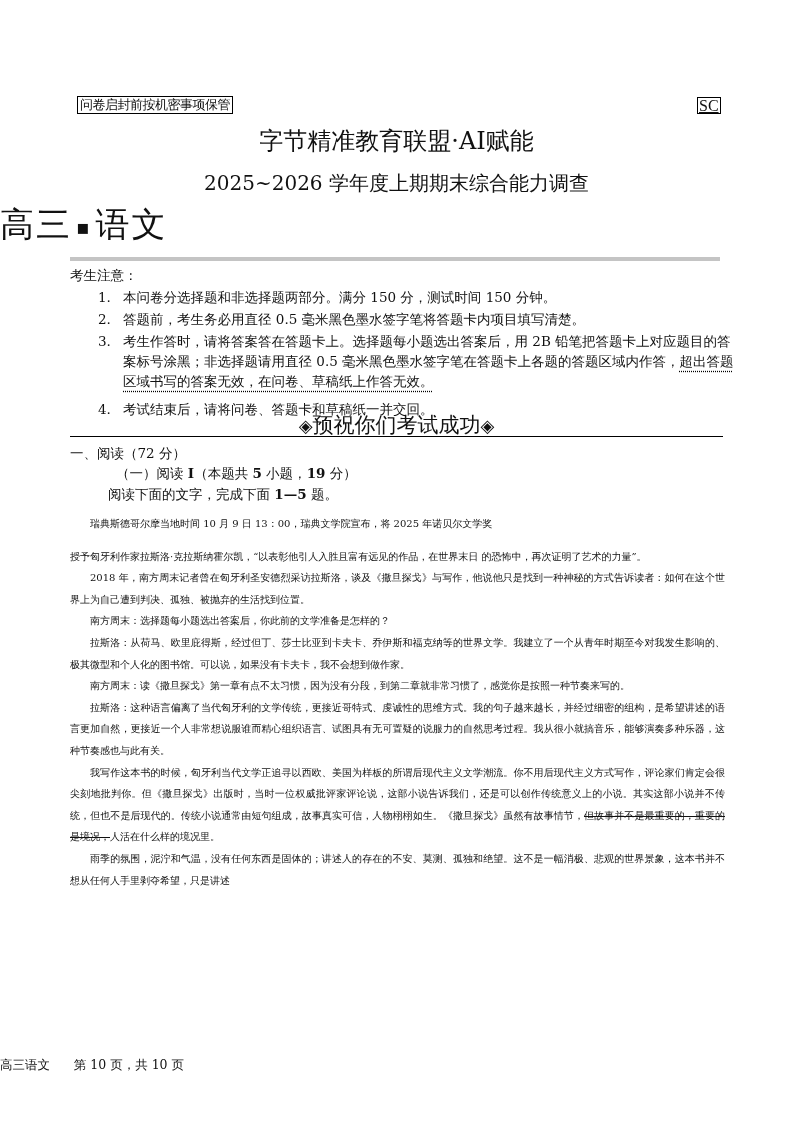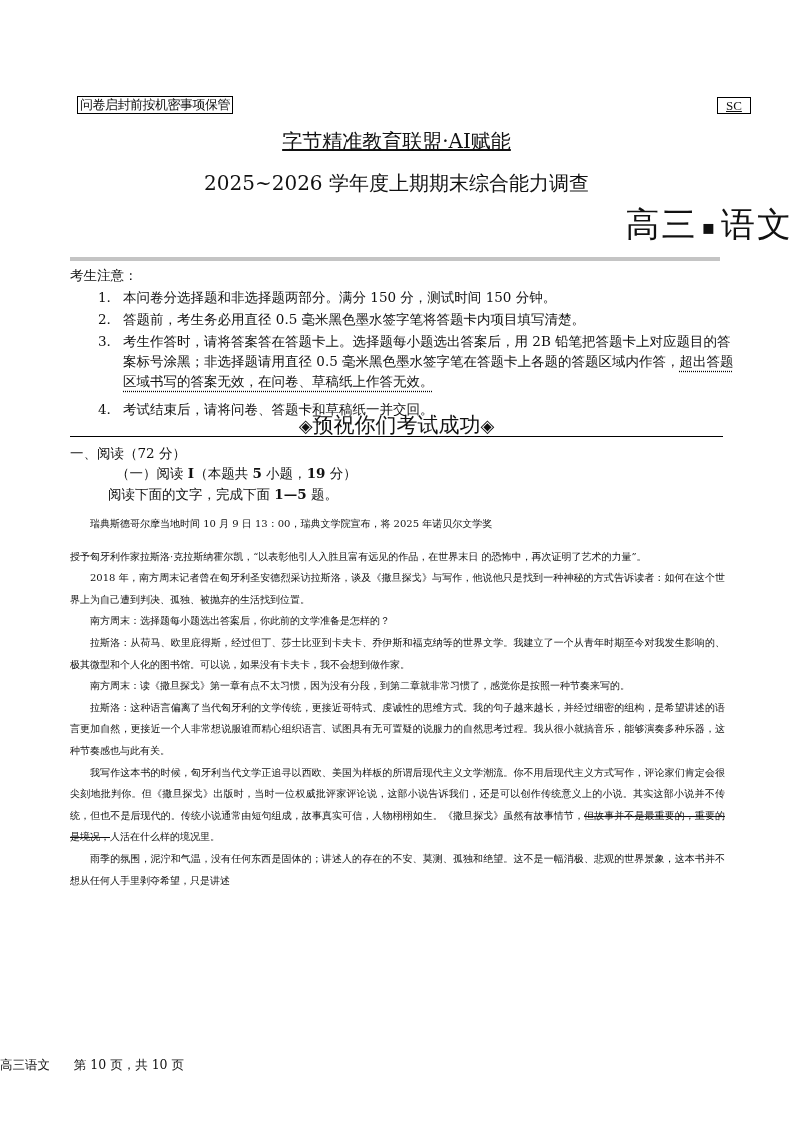--- a/index.html
+++ b/index.html
@@ -12,37 +12,36 @@
 
     .confidential-box {
       position: absolute; left: 77px; top: 96px;
       border: 1px solid #000; padding: 0 2px;
       font-size: 13px; line-height: 16px; white-space: nowrap;
       font-family: "DejaVu Sans", "Liberation Sans", sans-serif;
       letter-spacing: -0.5px;
     }
     .code-box {
       position: absolute; left: 697px; top: 97px;
-      border: 1px solid #000; padding: 0 8px;
-      font-size: 13px; line-height: 15px;
+      border: 1px solid #000; padding: 0 1px;
+      font-size: 16px; line-height: 15px;
       font-family: "Liberation Serif", serif;
       text-decoration: underline;
-      margin-left: 20px;
     }
 
     .title-line1 {
       position: absolute; left: 0; width: 793px; top: 127px; text-align: center;
-      font-size: 20px; line-height: 28px; text-decoration: underline;
+      font-size: 24px; line-height: 28px;
     }
     .title-line2 {
       position: absolute; left: 0; width: 793px; top: 169px; text-align: center;
       font-size: 20px; line-height: 28px;
     }
     .title-main {
-      position: absolute; left: 0; width: 793px; top: 201px; text-align: right;
+      position: absolute; left: 0; width: 793px; top: 201px; text-align: left;
       font-size: 34px; line-height: 46px; letter-spacing: 2px;
     }
     .title-main .dot { font-size: 20px; vertical-align: middle; padding: 0 4px; }
 
     .gray-bar {
       position: absolute; left: 70px; top: 257px; width: 650px; height: 4px;
       background: #c4c4c4;
     }
 
     .notice-label {

